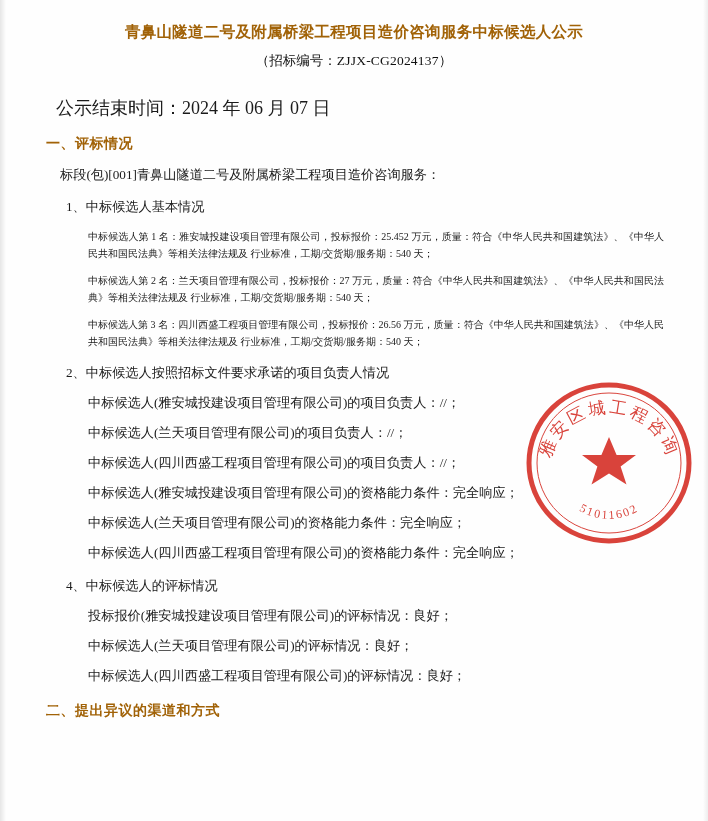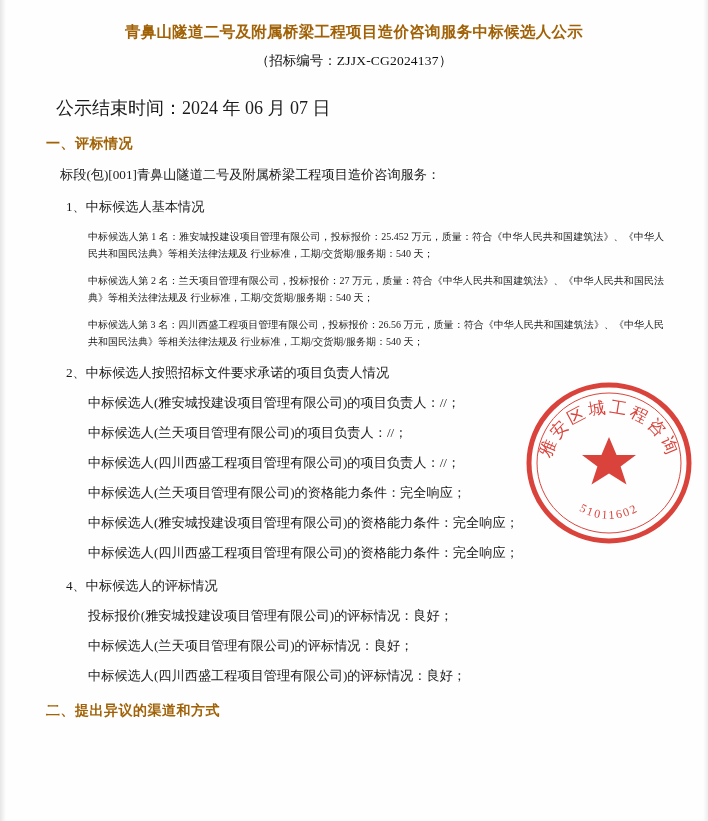--- a/index.html
+++ b/index.html
@@ -178,22 +178,22 @@
 
     <div class="para">中标候选人第 1 名：雅安城投建设项目管理有限公司，投标报价：25.452 万元，质量：符合《中华人民共和国建筑法》、《中华人民共和国民法典》等相关法律法规及 行业标准，工期/交货期/服务期：540 天；</div>
     <div class="para">中标候选人第 2 名：兰天项目管理有限公司，投标报价：27 万元，质量：符合《中华人民共和国建筑法》、《中华人民共和国民法典》等相关法律法规及 行业标准，工期/交货期/服务期：540 天；</div>
     <div class="para">中标候选人第 3 名：四川西盛工程项目管理有限公司，投标报价：26.56 万元，质量：符合《中华人民共和国建筑法》、《中华人民共和国民法典》等相关法律法规及 行业标准，工期/交货期/服务期：540 天；</div>
 
     <div class="sub-head">2、中标候选人按照招标文件要求承诺的项目负责人情况</div>
     <div class="line">中标候选人(雅安城投建设项目管理有限公司)的项目负责人：//；</div>
     <div class="line">中标候选人(兰天项目管理有限公司)的项目负责人：//；</div>
     <div class="line">中标候选人(四川西盛工程项目管理有限公司)的项目负责人：//；</div>
 
+    <div class="line">中标候选人(雅安城投建设项目管理有限公司)的资格能力条件：完全响应；</div>
     <div class="line">中标候选人(兰天项目管理有限公司)的资格能力条件：完全响应；</div>
-    <div class="line">中标候选人(雅安城投建设项目管理有限公司)的资格能力条件：完全响应；</div>
     <div class="line">中标候选人(四川西盛工程项目管理有限公司)的资格能力条件：完全响应；</div>
 
     <div class="sub-head">4、中标候选人的评标情况</div>
     <div class="line">投标报价(雅安城投建设项目管理有限公司)的评标情况：良好；</div>
     <div class="line">中标候选人(兰天项目管理有限公司)的评标情况：良好；</div>
     <div class="line">中标候选人(四川西盛工程项目管理有限公司)的评标情况：良好；</div>
 
     <div class="sec-head bottom">二、提出异议的渠道和方式</div>
 
   </div>

